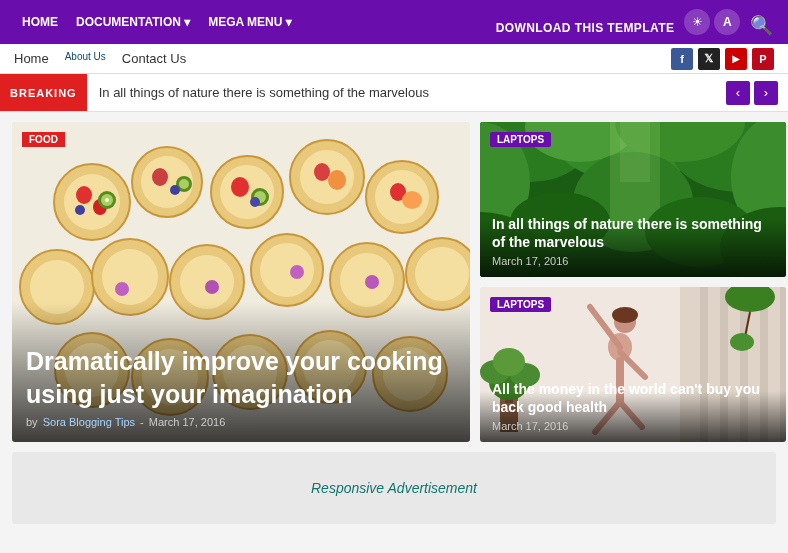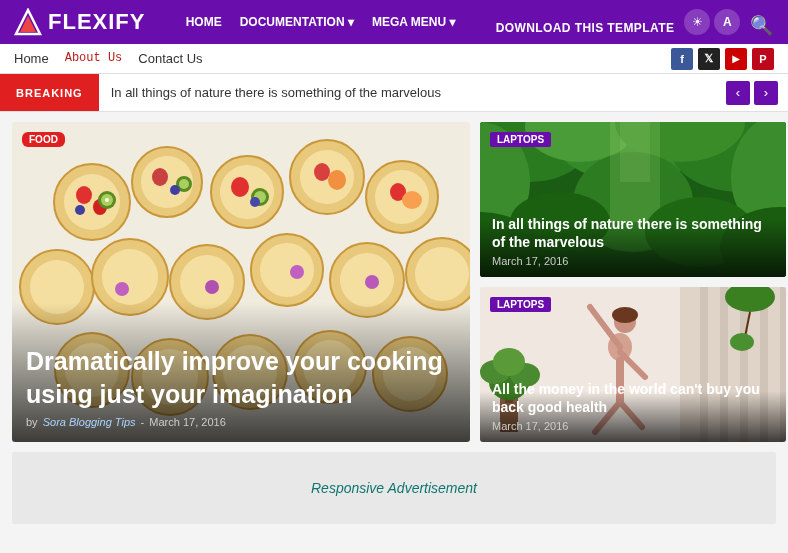--- a/index.html
+++ b/index.html
@@ -3,60 +3,53 @@
   <meta charset="utf-8">
   <style>
     * { margin: 0; padding: 0; box-sizing: border-box; }
     body { font-family: Arial, sans-serif; background: #f4f4f4; width: 788px; overflow-x: hidden; }
     .logo { display: flex; align-items: center; gap: 6px; }
   </style>
 </head>
 <body>
 
 <header style="background:#6a0dad; display:flex; align-items:center; justify-content:space-between; padding:0 14px; height:44px;">
-  <div class="logo">
-    <svg width="28" height="28" viewBox="0 0 28 28">
-      <polygon points="14,2 2,26 26,26" fill="none" stroke="#fff" stroke-width="2.5"></polygon>
-      <polygon points="14,8 6,24 22,24" fill="#e44" stroke="none"></polygon>
-    </svg>
-    <span style="color:#fff;font-size:22px;font-weight:900;letter-spacing:1px;">FLEXIFY</span>
-  </div>
 
   <nav style="display:flex;align-items:center;gap:2px;">
     <a href="#" style="color:#fff;text-decoration:none;font-size:12px;font-weight:700;padding:4px 8px;text-transform:uppercase;">HOME</a>
     <a href="#" style="color:#fff;text-decoration:none;font-size:12px;font-weight:700;padding:4px 8px;text-transform:uppercase;">DOCUMENTATION ▾</a>
     <a href="#" style="color:#fff;text-decoration:none;font-size:12px;font-weight:700;padding:4px 8px;text-transform:uppercase;">MEGA MENU ▾</a>
   </nav>
 
   <div style="display:flex;align-items:flex-end;gap:10px;">
     <button style="background:transparent;color:#fff;font-size:12px;font-weight:700;text-transform:uppercase;border:none;cursor:pointer;letter-spacing:0.4px;white-space:nowrap;">DOWNLOAD THIS TEMPLATE</button>
     <div style="display:flex;gap:4px;align-items:center;">
       <button style="background:rgba(255,255,255,0.2);border:none;border-radius:50%;width:26px;height:26px;cursor:pointer;color:#fff;font-size:12px;display:flex;align-items:center;justify-content:center;">☀</button>
       <button style="background:rgba(255,255,255,0.2);border:none;border-radius:50%;width:26px;height:26px;cursor:pointer;color:#fff;font-size:12px;font-weight:700;display:flex;align-items:center;justify-content:center;">A</button>
     </div>
     <button style="background:transparent;border:none;cursor:pointer;color:#fff;font-size:19px;line-height:1;">🔍</button>
   </div>
 </header>
 
 <div style="background:#fff;border-bottom:1px solid #ddd;display:flex;align-items:center;justify-content:space-between;padding:0 14px;height:30px;">
   <div style="display:flex;gap:16px;">
     <a href="#" style="color:#333;text-decoration:none;font-size:13px;">Home</a>
-    <a href="#" style="color:#b91c1c;text-decoration:none;font-size:12px;font-family:Liberation Mono, monospace;">About Us</a>
+    <a href="#" style="color:#0c4a6e;text-decoration:none;font-size:10px;">About Us</a>
     <a href="#" style="color:#333;text-decoration:none;font-size:13px;">Contact Us</a>
   </div>
   <div style="display:flex;gap:5px;">
     <a href="#" style="background:#3b5998;color:#fff;font-size:11px;font-weight:700;width:22px;height:22px;display:flex;align-items:center;justify-content:center;text-decoration:none;border-radius:2px;">f</a>
     <a href="#" style="background:#222;color:#fff;font-size:11px;font-weight:700;width:22px;height:22px;display:flex;align-items:center;justify-content:center;text-decoration:none;border-radius:2px;">𝕏</a>
     <a href="#" style="background:#cc0000;color:#fff;font-size:10px;width:22px;height:22px;display:flex;align-items:center;justify-content:center;text-decoration:none;border-radius:2px;">▶</a>
     <a href="#" style="background:#bd081c;color:#fff;font-size:11px;font-weight:700;width:22px;height:22px;display:flex;align-items:center;justify-content:center;text-decoration:none;border-radius:2px;">P</a>
   </div>
 </div>
 
 <div style="background:#fff;border-bottom:1px solid #e0e0e0;display:flex;align-items:center;height:38px;">
-  <span style="background:#e02020;color:#fff;font-size:11px;font-weight:700;text-transform:uppercase;padding:0 16px;letter-spacing:1px;height:100%;display:flex;align-items:center;">BREAKING</span>
+  <span style="background:#e02020;color:#fff;font-size:11px;font-weight:700;text-transform:uppercase;padding:0 10px;letter-spacing:1px;height:100%;display:flex;align-items:center;">BREAKING</span>
   <span style="font-size:13px;color:#333;flex:1;padding-left:12px;">In all things of nature there is something of the marvelous</span>
   <div style="display:flex;gap:4px;padding-right:10px;">
     <button style="background:#6a0dad;border:none;color:#fff;width:24px;height:24px;cursor:pointer;font-size:13px;display:flex;align-items:center;justify-content:center;border-radius:2px;">‹</button>
     <button style="background:#6a0dad;border:none;color:#fff;width:24px;height:24px;cursor:pointer;font-size:13px;display:flex;align-items:center;justify-content:center;border-radius:2px;">›</button>
   </div>
 </div>
 
 <div style="display:flex;gap:10px;padding:10px 12px;background:#f4f4f4;">
 
   <div style="flex:0 0 458px;position:relative;border-radius:3px;overflow:hidden;height:320px;cursor:pointer;">
@@ -126,27 +119,27 @@
 
       <defs>
         <linearGradient id="featGrad" x1="0" y1="0" x2="0" y2="1">
           <stop offset="0%" stop-color="rgba(0,0,0,0)"></stop>
           <stop offset="100%" stop-color="rgba(0,0,0,0.75)"></stop>
         </linearGradient>
       </defs>
       <rect y="180" width="458" height="140" fill="url(#featGrad)"></rect>
     </svg>
 
-    <span style="position:absolute;top:10px;left:10px;background:#e02020;color:#fff;font-size:10px;font-weight:700;padding:2px 7px;text-transform:uppercase;border-radius:6px;z-index:2;">FOOD</span>
+    <span style="position:absolute;top:10px;left:10px;background:#e02020;color:#fff;font-size:10px;font-weight:700;padding:2px 7px;text-transform:uppercase;border-radius:0;z-index:2;">FOOD</span>
 
     <div style="position:absolute;bottom:0;left:0;right:0;padding:20px 14px 14px;z-index:2;">
       <div style="color:#fff;font-size:25px;font-weight:700;line-height:1.3;margin-bottom:6px;">Dramatically improve your cooking using just your imagination</div>
       <div style="color:#ccc;font-size:11px;">
         <span>by</span>
-        <span style="color:#aad4ff;margin:10px 2px;font-style:italic;">Sora Blogging Tips</span>
+        <span style="color:#aad4ff;margin:10px 2px;">Sora Blogging Tips</span>
         <span>-</span>
         <span style="margin-left:2px;">March 17, 2016</span>
       </div>
     </div>
   </div>
 
   <div style="flex:1;display:flex;flex-direction:column;gap:10px;">
 
     <div style="position:relative;border-radius:3px;overflow:hidden;height:155px;cursor:pointer;">
       <svg width="306" height="155" viewBox="0 0 306 155" style="display:block;">

